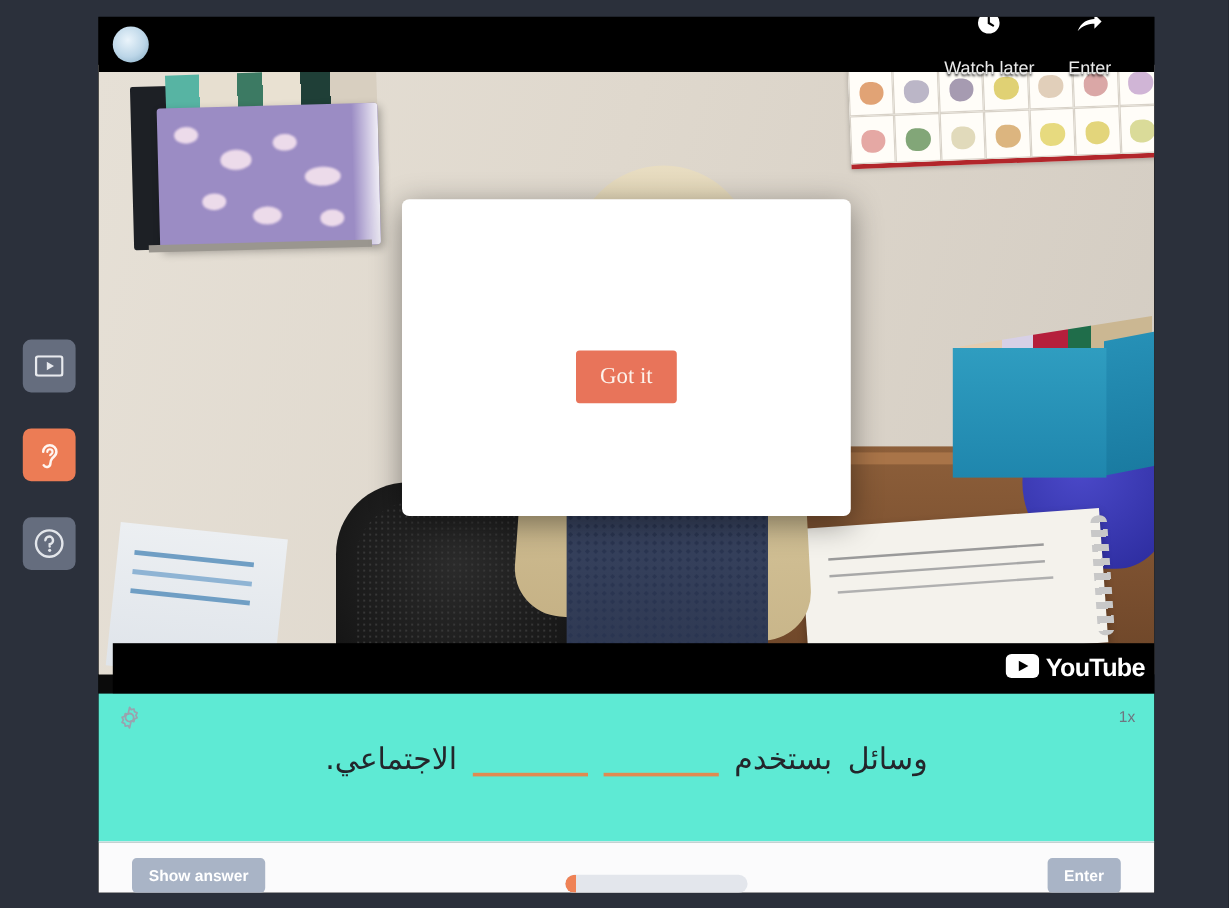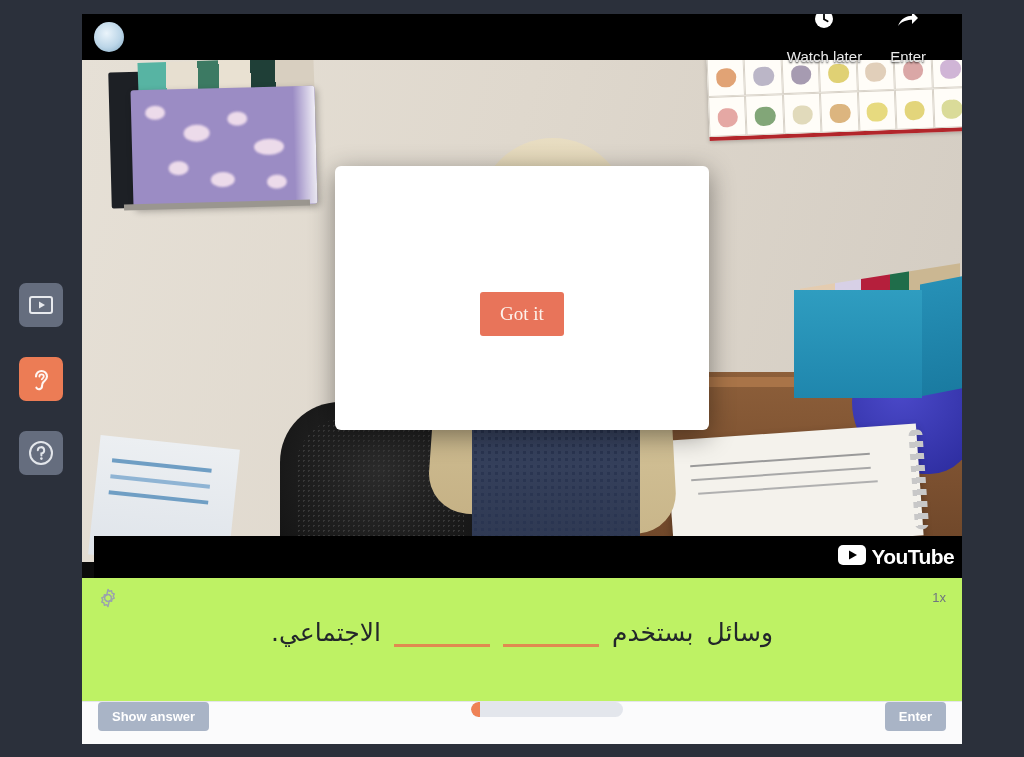--- a/index.html
+++ b/index.html
@@ -414,21 +414,21 @@
     padding: 11px 20px;
     cursor: pointer;
   }
 
   
   .transcript {
     position: absolute;
     left: 0; top: 564px;
     width: 880px;
     height: 124px;
-    background: #bef264;
+    background: #5eead4;
     border-bottom: 1px solid #e4e6ea;
   }
   .gear-btn {
     position: absolute;
     left: 13px; top: 9px;
     width: 26px; height: 26px;
     display: flex; align-items: center; justify-content: center;
     cursor: pointer;
   }
   .speed {
@@ -461,22 +461,22 @@
   }
 
   
   .controls {
     position: absolute;
     left: 0; top: 688px;
     width: 880px;
     height: 42px;
     background: #fbfbfc;
     display: flex;
-    align-items: flex-start;
-    padding: 0 16px;
+    align-items: flex-end;
+    padding: 0 28px;
   }
   .ctl-btn {
     background: #a9b4c6;
     color: #fff;
     border: none;
     border-radius: 4px;
     font-size: 13px;
     font-weight: bold;
     padding: 7px 14px;
     cursor: pointer;

